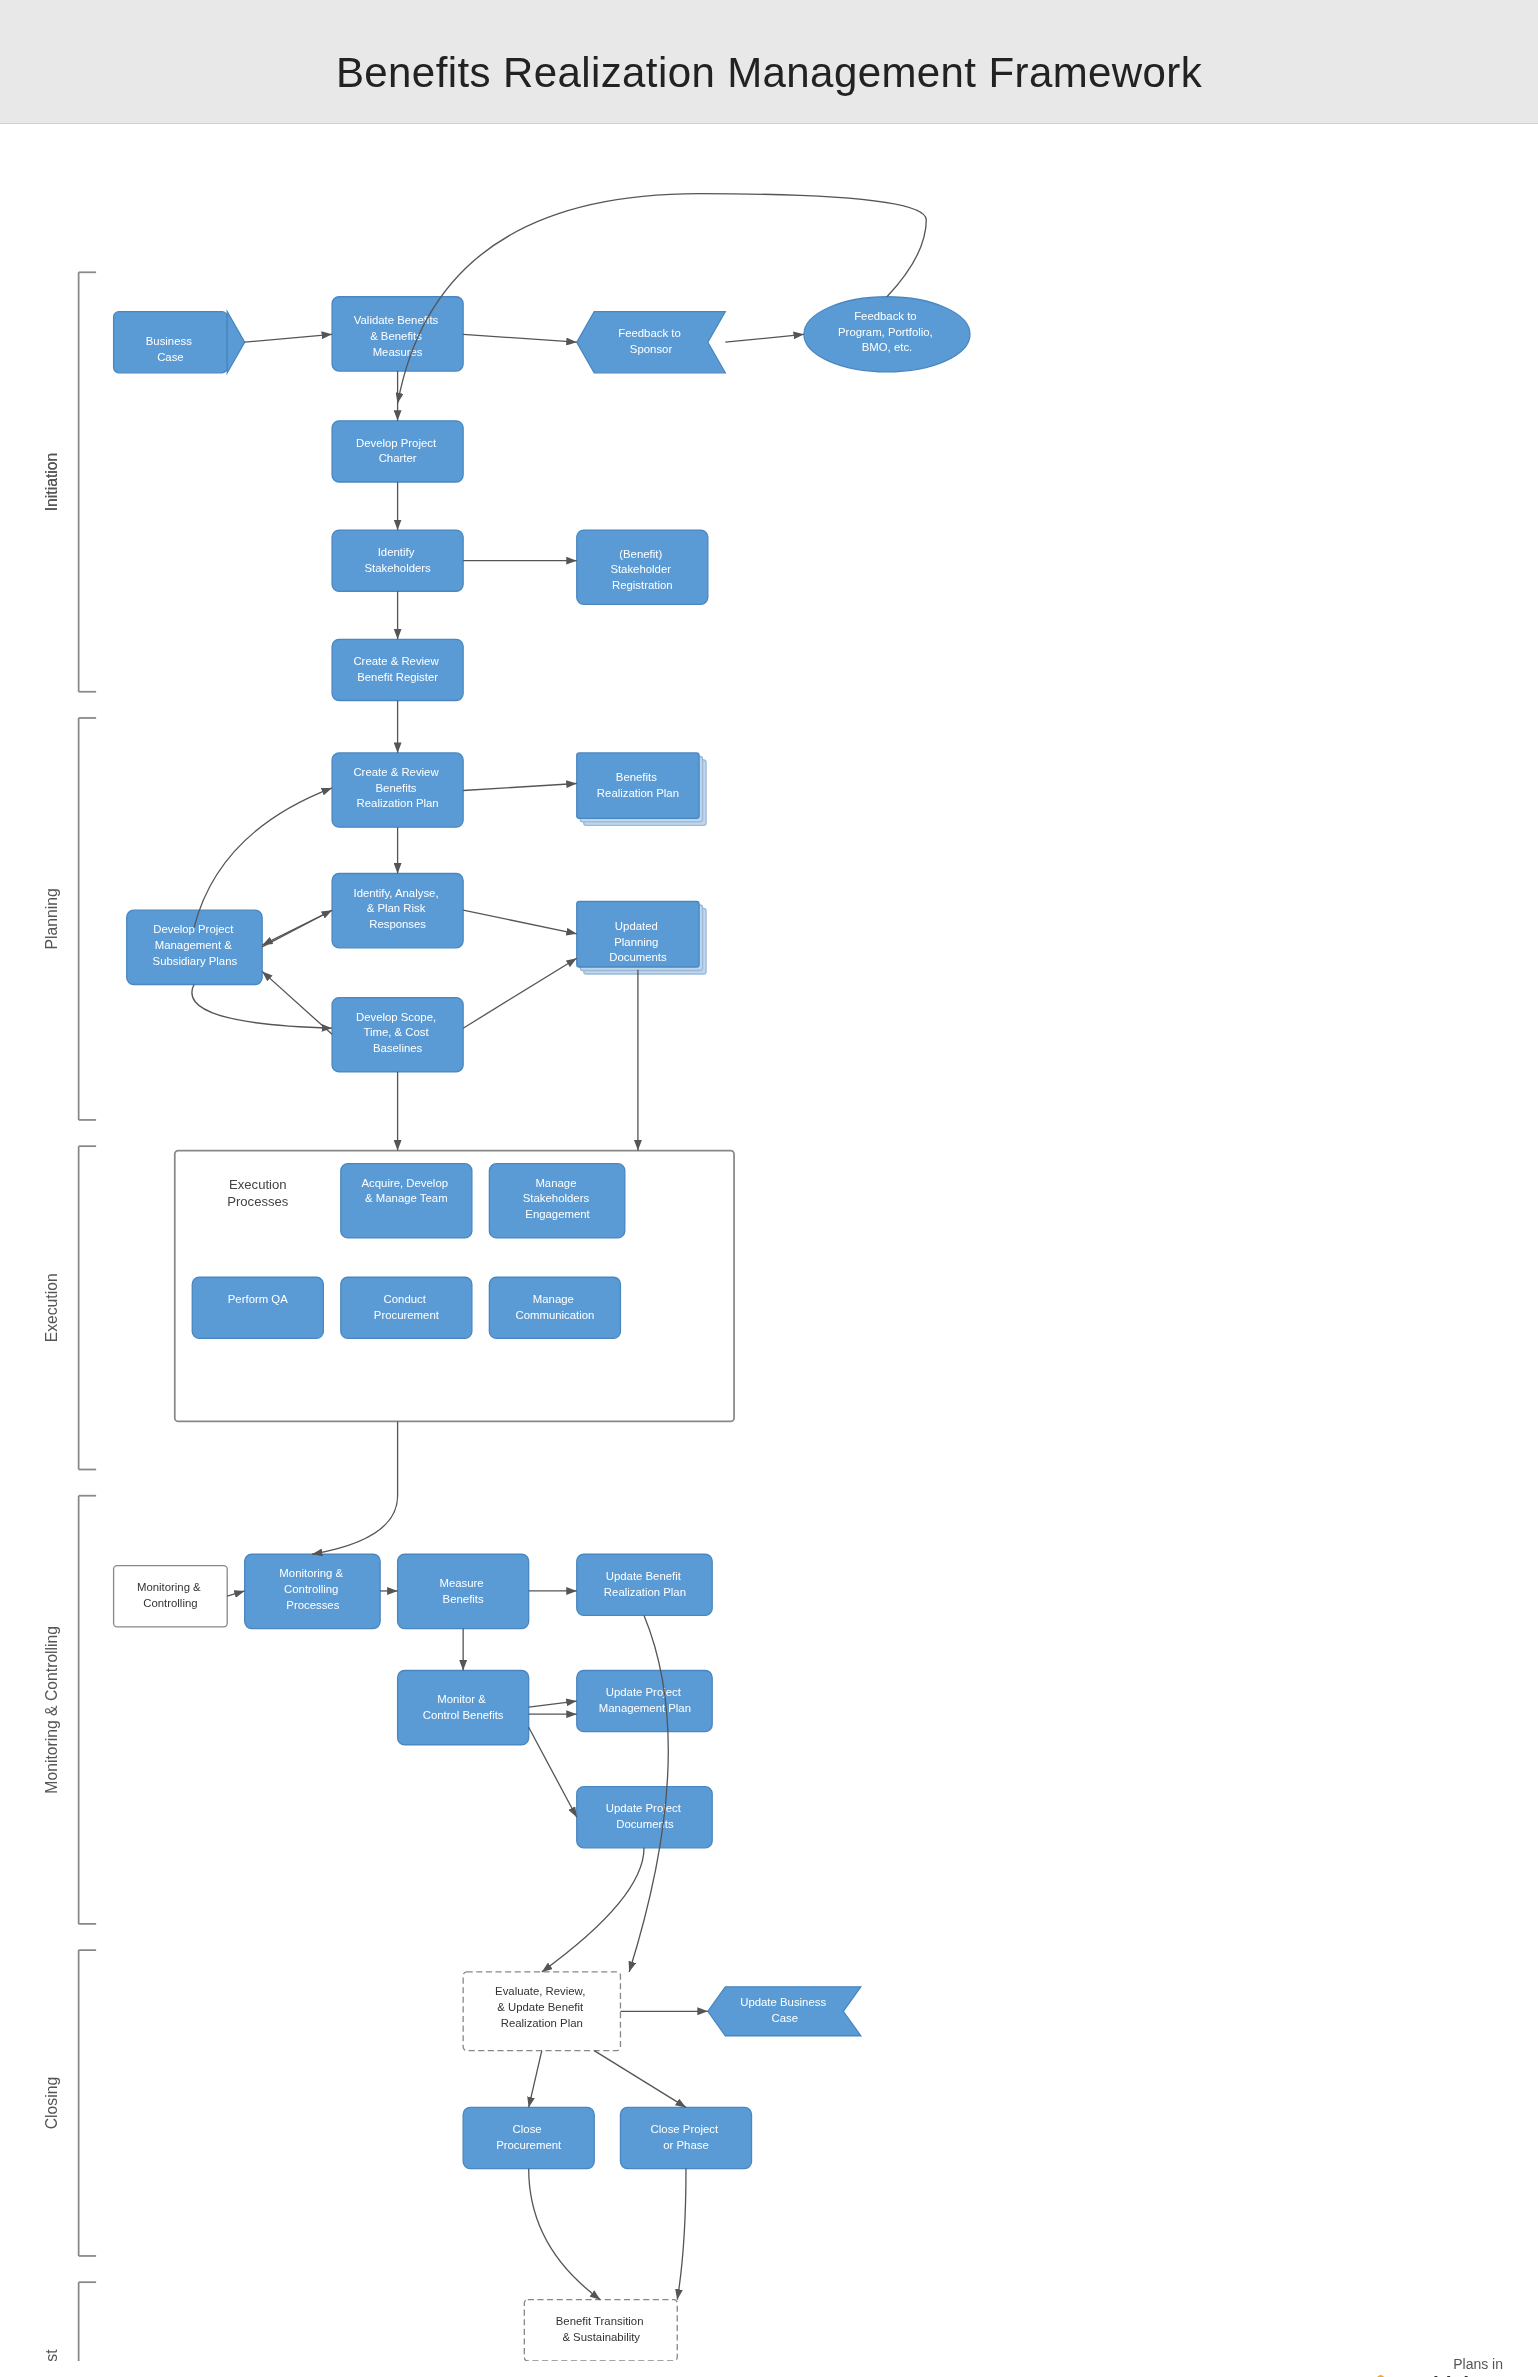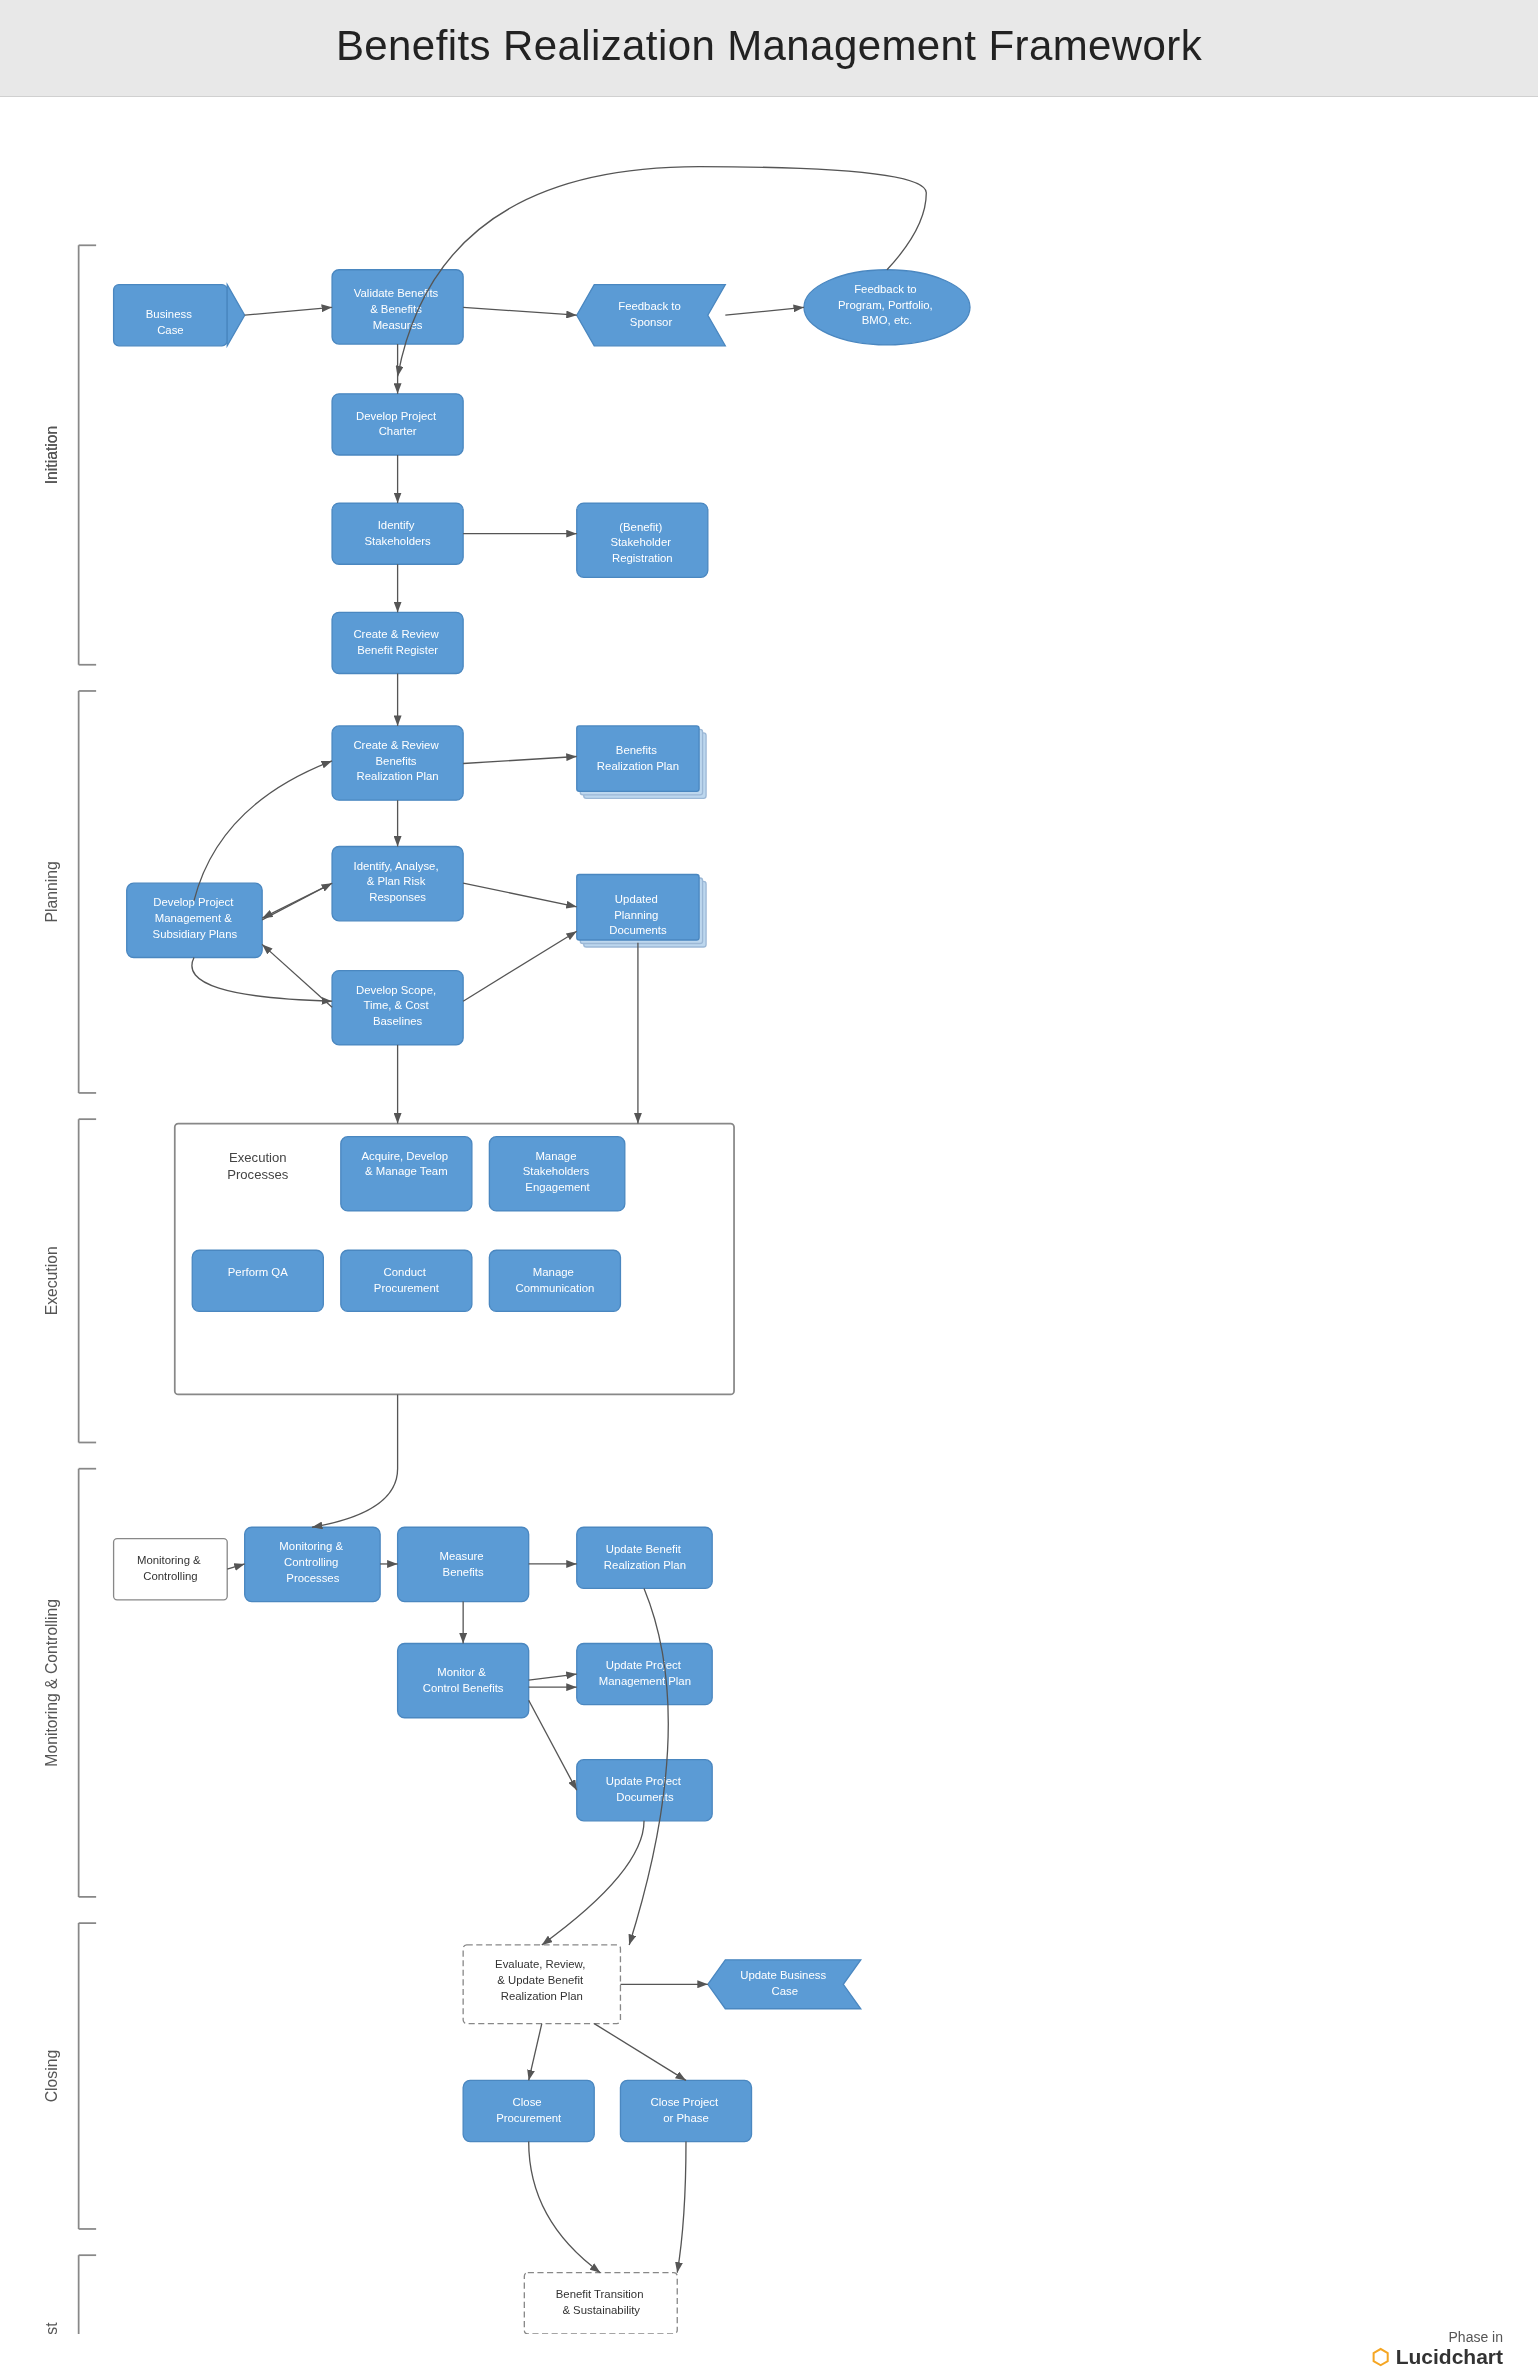--- a/index.html
+++ b/index.html
@@ -13,21 +13,21 @@
       width: 1538px;
       min-height: 2377px;
       background: #f0f0f0;
       display: flex;
       flex-direction: column;
       align-items: center;
     }
     .header {
       width: 100%;
       background: #e8e8e8;
-      padding: 22px 0 26px 0;
+      padding: 49px 0 26px 0;
       text-align: center;
       border-bottom: 0.9px solid #d0d0d0;
     }
     .header h1 {
       font-size: 42px;
       font-weight: 400;
       color: #222;
       letter-spacing: 0.4px;
     }
     .diagram-area {
@@ -474,21 +474,21 @@
 
       <path class="arrow" d="M680,2145 L785,2210"></path>
 
       <path class="arrow" d="M605,2280 Q605,2370 687,2430"></path>
 
       <path class="arrow" d="M785,2280 Q785,2370 775,2430"></path>
 
     </svg>
 
     <div class="lucidchart-logo">
-      <span class="made-in">Phase in</span>
+      <span class="made-in">Plans in</span>
       <span class="lucid-brand">
         <span class="lucid-orange">⬡</span>
         <span>Lucidchart</span>
       </span>
     </div>
   </div>
 </div>
 
 
 </body></html>

